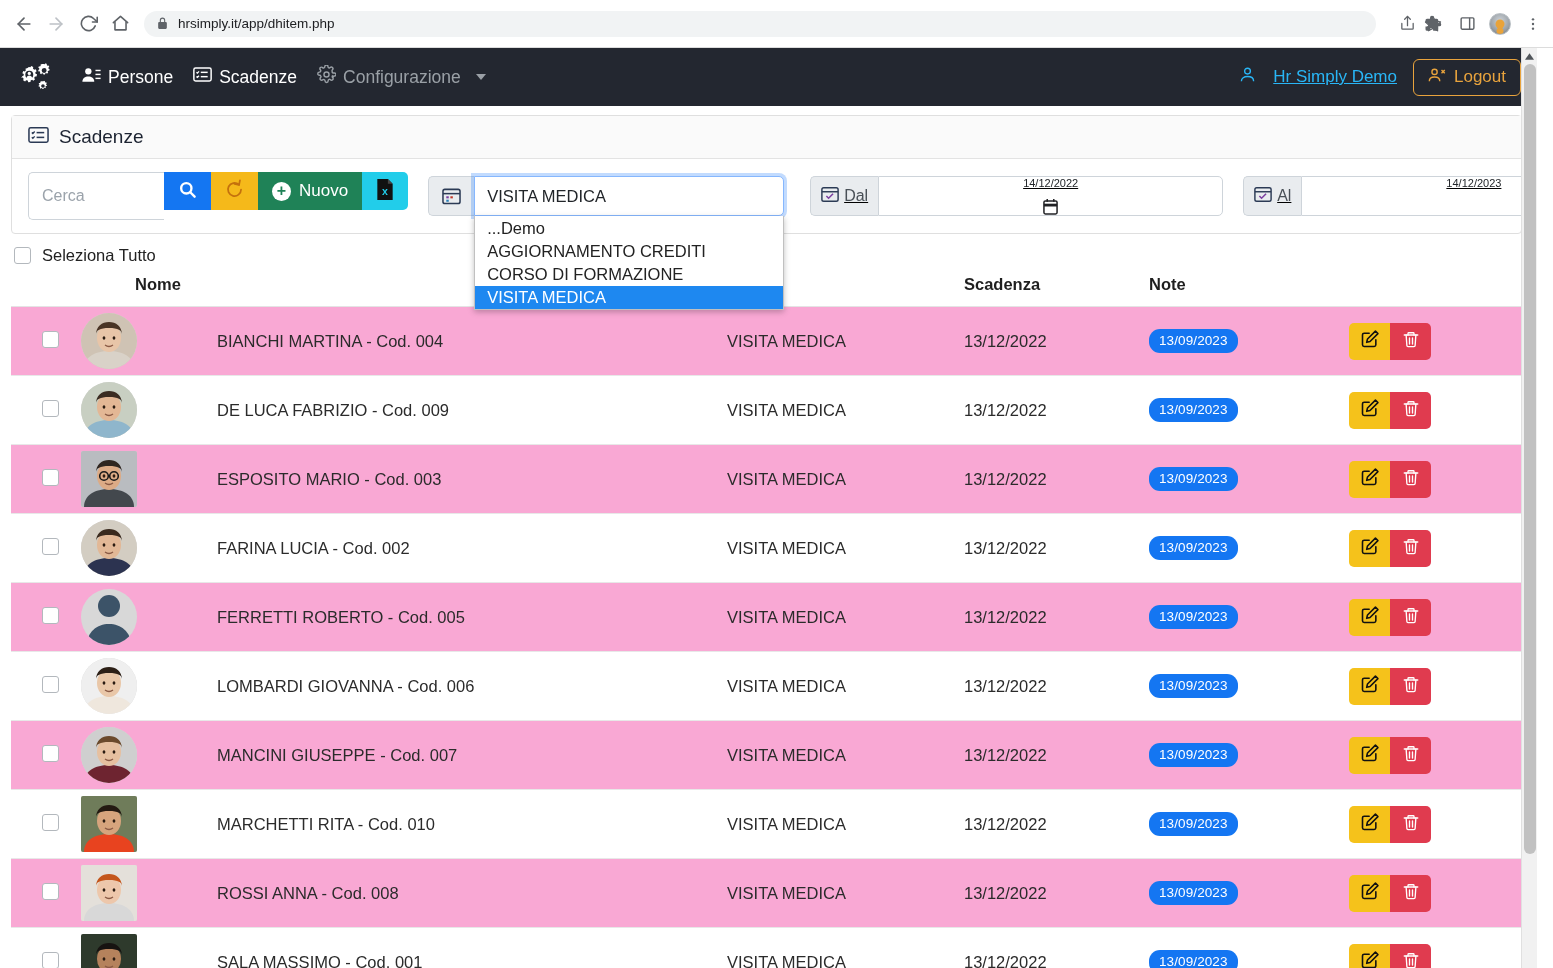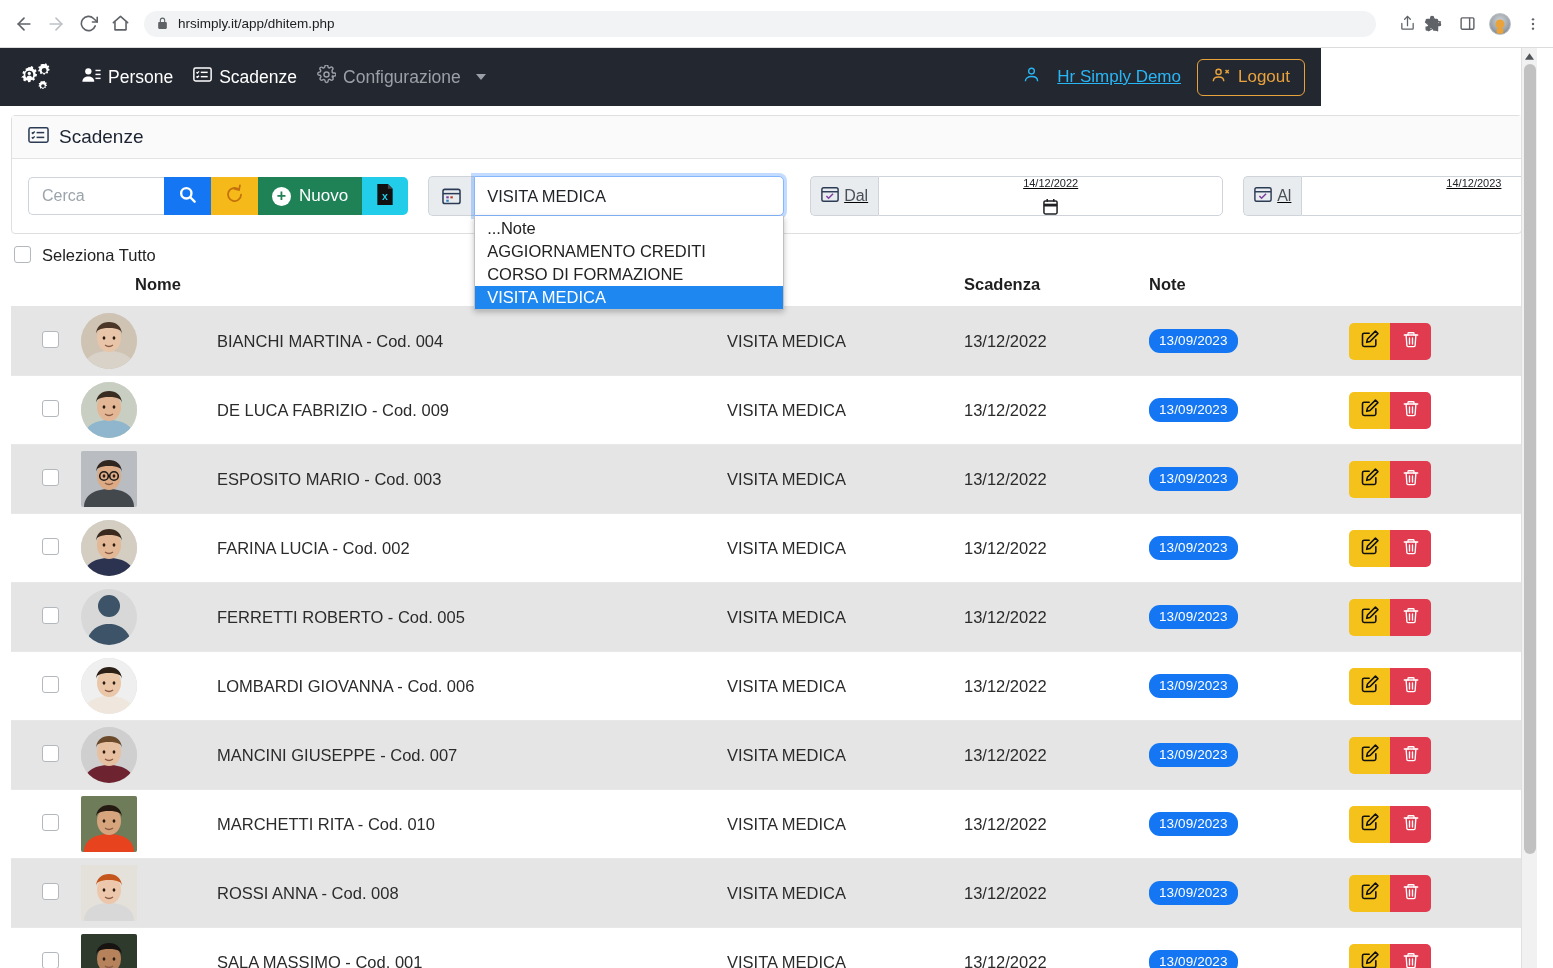--- a/index.html
+++ b/index.html
@@ -87,21 +87,21 @@
     overflow: hidden;
   }
 
   
   .navbar {
     height: 58px;
     background: #232730;
     display: flex;
     align-items: center;
     padding: 0 16px;
-    width: 1321px;
+    width: 1537px;
   }
   .brand { display:flex; align-items:center; margin-right: 18px; }
   .nav-links { display:flex; align-items:center; gap: 0px; }
   .nav-link {
     display: flex; align-items: center; gap: 7px;
     color: #ffffff;
     font-size: 17.5px;
     padding: 6px 10px;
     text-decoration: none;
     white-space: nowrap;
@@ -156,21 +156,21 @@
     padding: 14px 16px;
     display: flex; align-items: center;
     gap: 0;
     height: 74px;
     position: relative;
   }
 
   
   .input-group { display: flex; align-items: stretch; }
   .search-field {
-    width: 136px; height: 38px;
+    width: 136px; height: 48px;
     border: 1px solid #ced4da;
     border-right: none;
     border-radius: 5px 0 0 5px;
     padding: 0 13px;
     font-size: 16px;
     color: #495057;
     outline: none;
     background: #fff;
   }
   .search-field::placeholder { color: #9ba3ab; }
@@ -259,21 +259,21 @@
     font-size: 11px;
     color: #212529;
     justify-content: space-between;
     flex-direction: column;
   }
   .date-input.wide { width: 345px; }
   .date-picker-icon { color: #333; display:flex; }
 
   
   .select-all {
-    display: flex; align-items: flex-start; gap: 11px;
+    display: flex; align-items: center; gap: 11px;
     padding: 12px 0 10px 14px;
     font-size: 16.5px;
     color: #222;
   }
   .cb {
     width: 17px; height: 17px;
     border: 1px solid #b3b8bd;
     border-radius: 3px;
     background: #fff;
     display: inline-block;
@@ -296,21 +296,21 @@
     border-bottom: 1px solid #e4e4e4;
   }
   table.grid td {
     font-size: 16.5px;
     color: #2b2b2b;
     padding: 0;
     border-bottom: 1px solid #e8e8e8;
     height: 69px;
     vertical-align: middle;
   }
-  tr.row-odd td { background: #e5e5e5; }
+  tr.row-odd td { background: #f9a8d4; }
   tr.row-even td { background: #ffffff; }
 
   .col-cb   { width: 58px; }
   .col-pic  { width: 148px; }
   .col-name { width: 510px; }
   .col-tipo { width: 237px; }
   .col-scad { width: 185px; }
   .col-note { width: 200px; }
   .col-act  { width: 173px; }
 
@@ -572,21 +572,21 @@
                 <line x1="1" y1="7" x2="19" y2="7" stroke="#2b3a55" stroke-width="1.6"></line>
                 <rect x="4.5" y="9.8" width="2.6" height="2.2" fill="#7b3fa0"></rect>
                 <rect x="8.8" y="9.8" width="2.6" height="2.2" fill="#c0392b"></rect>
                 <rect x="4.5" y="13.4" width="2.6" height="2.2" fill="#2980b9"></rect>
               </svg>
         </span>
         <div class="select-box">
           <span>VISITA MEDICA</span>
         </div>
         <div class="dropdown-list">
-          <div class="dd-item">...Note</div>
+          <div class="dd-item">...Demo</div>
           <div class="dd-item">AGGIORNAMENTO CREDITI</div>
           <div class="dd-item">CORSO DI FORMAZIONE</div>
           <div class="dd-item selected">VISITA MEDICA</div>
         </div>
       </div>
 
       <div class="date-group">
         <span class="ig-prefix wide">
           <span>
             <svg width="18" height="18" viewBox="0 0 20 19" fill="none">

